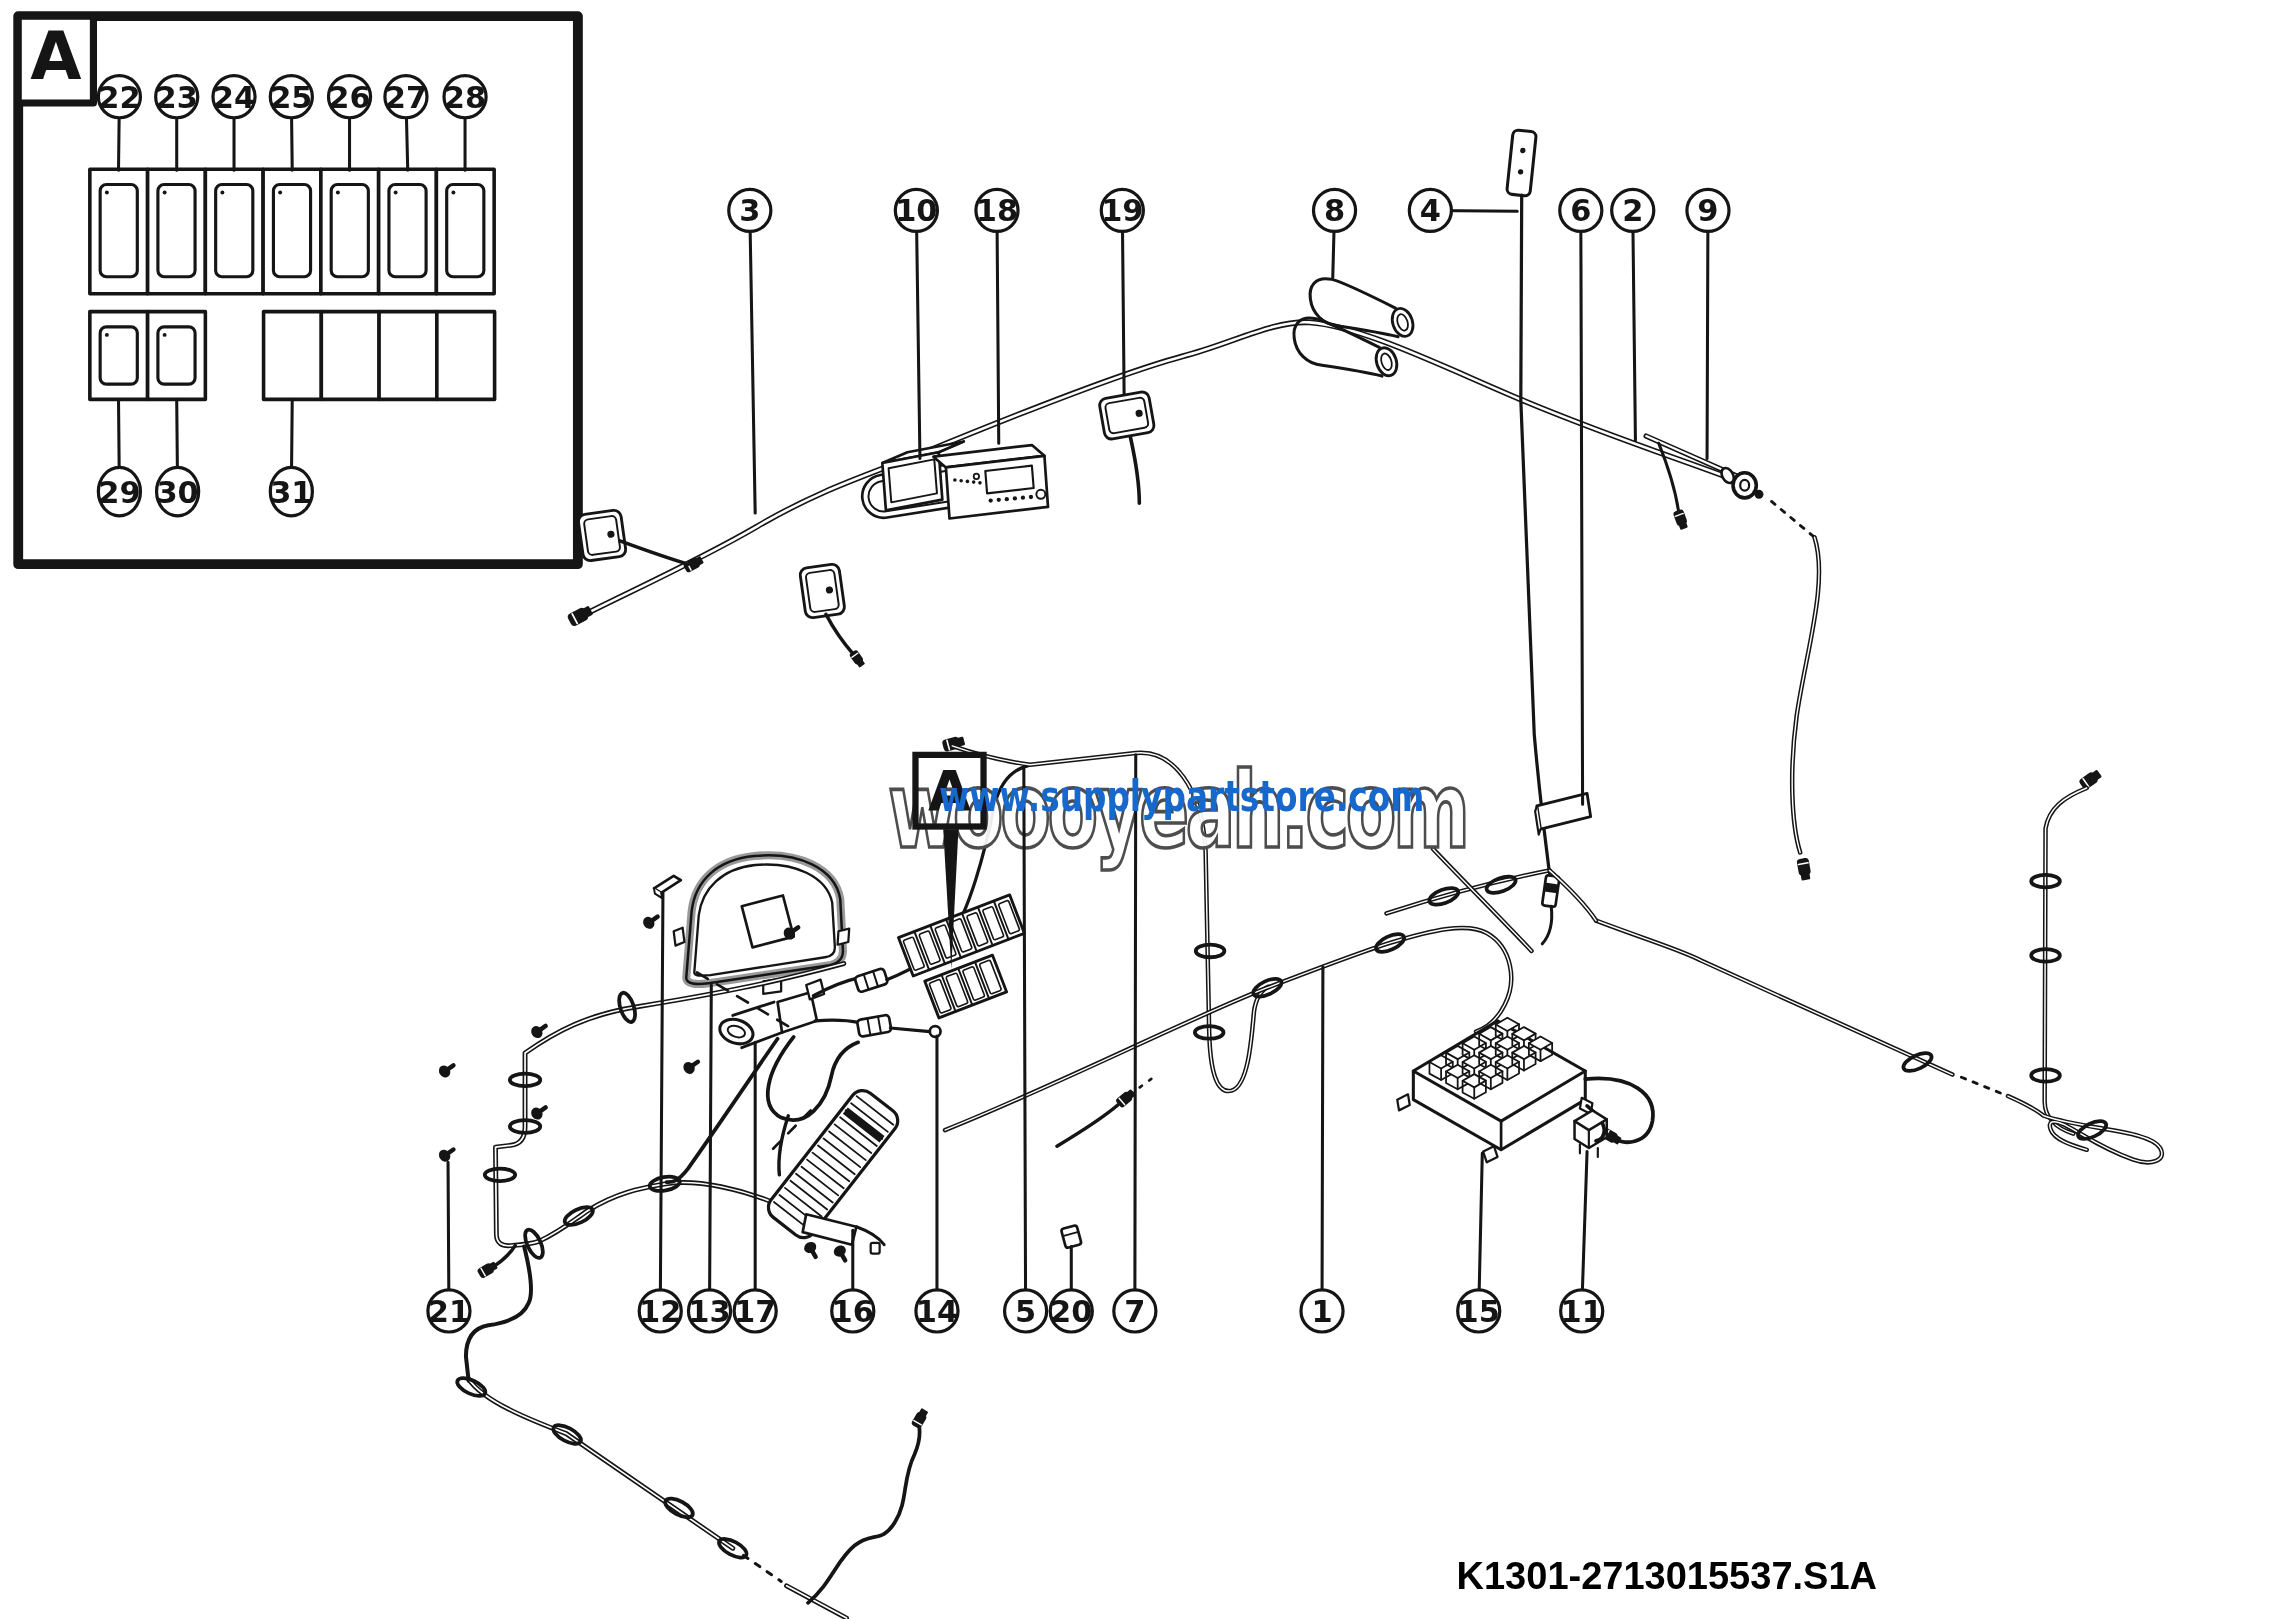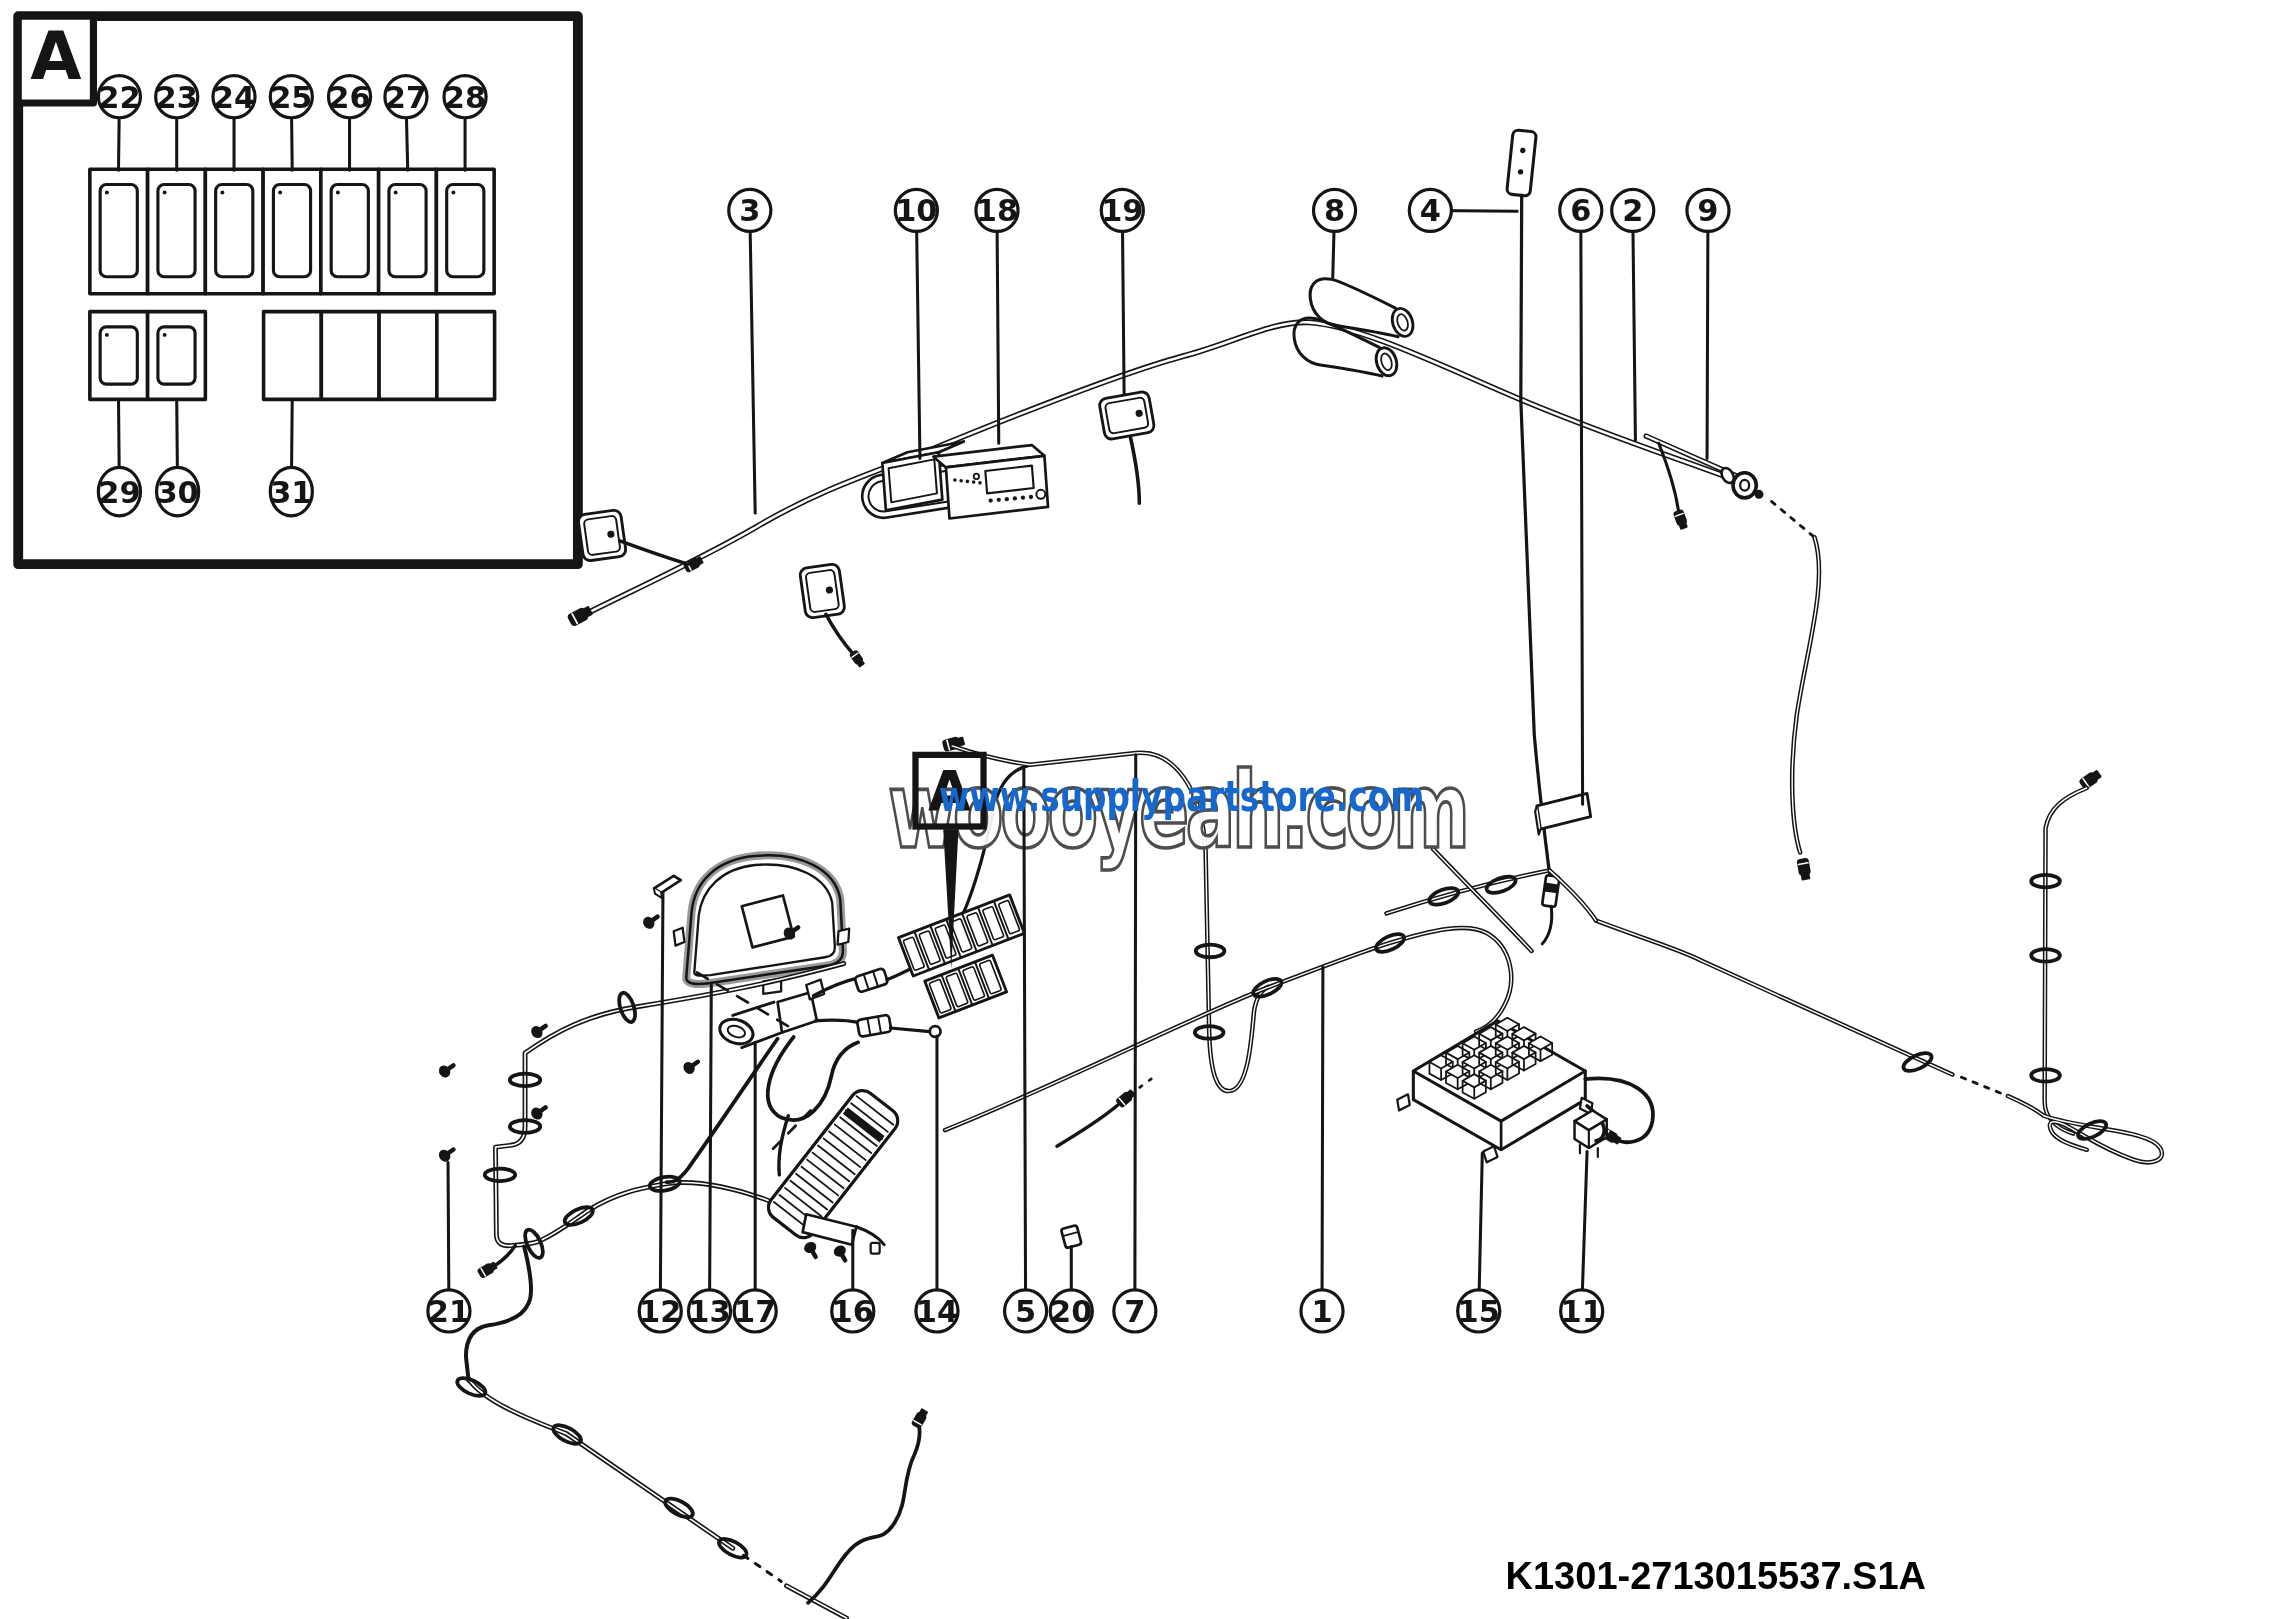--- a/index.html
+++ b/index.html
@@ -1,20 +1,20 @@
 <!DOCTYPE html>
 <html style="font-size:14.3px"><head>
 <meta charset="utf-8">
 <style>
   html,body{margin:0;padding:0;background:#fff;width:2293px;height:1619px;overflow:hidden;}
   #stage{position:relative;width:2293px;height:1619px;font-family:"Liberation Sans",sans-serif;}
   svg{position:absolute;left:0;top:0;}
   .wm-big{position:absolute;left:888px;top:749px;font-family:"DejaVu Sans",sans-serif;font-weight:bold;font-size:106px;letter-spacing:-5.4px;color:rgba(255,255,255,0.92);-webkit-text-stroke:3.6px #4d4d4d;transform:scaleX(.70);transform-origin:left top;white-space:nowrap;z-index:3;}
   .wm-blue{position:absolute;left:939px;top:772px;font-family:"DejaVu Sans",sans-serif;font-weight:bold;font-size:42px;letter-spacing:0px;color:#1668cc;transform:scaleX(.78);transform-origin:left top;white-space:nowrap;z-index:6;}
-  .partnum{position:absolute;left:1389px;top:1555px;width:537px;text-align:right;font-family:"Liberation Sans",sans-serif;font-weight:bold;font-size:38px;color:#000;z-index:6;}
+  .partnum{position:absolute;left:1340px;top:1555px;width:537px;text-align:right;font-family:"Liberation Sans",sans-serif;font-weight:bold;font-size:38px;color:#000;z-index:6;}
   text{font-family:"DejaVu Sans",sans-serif;font-weight:bold;}
 </style>
 </head>
 <body>
 
 <div id="stage">
   <svg id="base" width="2293" height="1619" viewBox="0 0 2560 1808">
     <g id="art" fill="none" stroke="#151515" stroke-width="3" stroke-linecap="round" stroke-linejoin="round">
         <rect x="20" y="18" width="625" height="612" stroke="#151515" stroke-width="11" fill="#fff"></rect>
         <rect x="20" y="18" width="84" height="97" stroke="#151515" stroke-width="8" fill="#fff"></rect>

